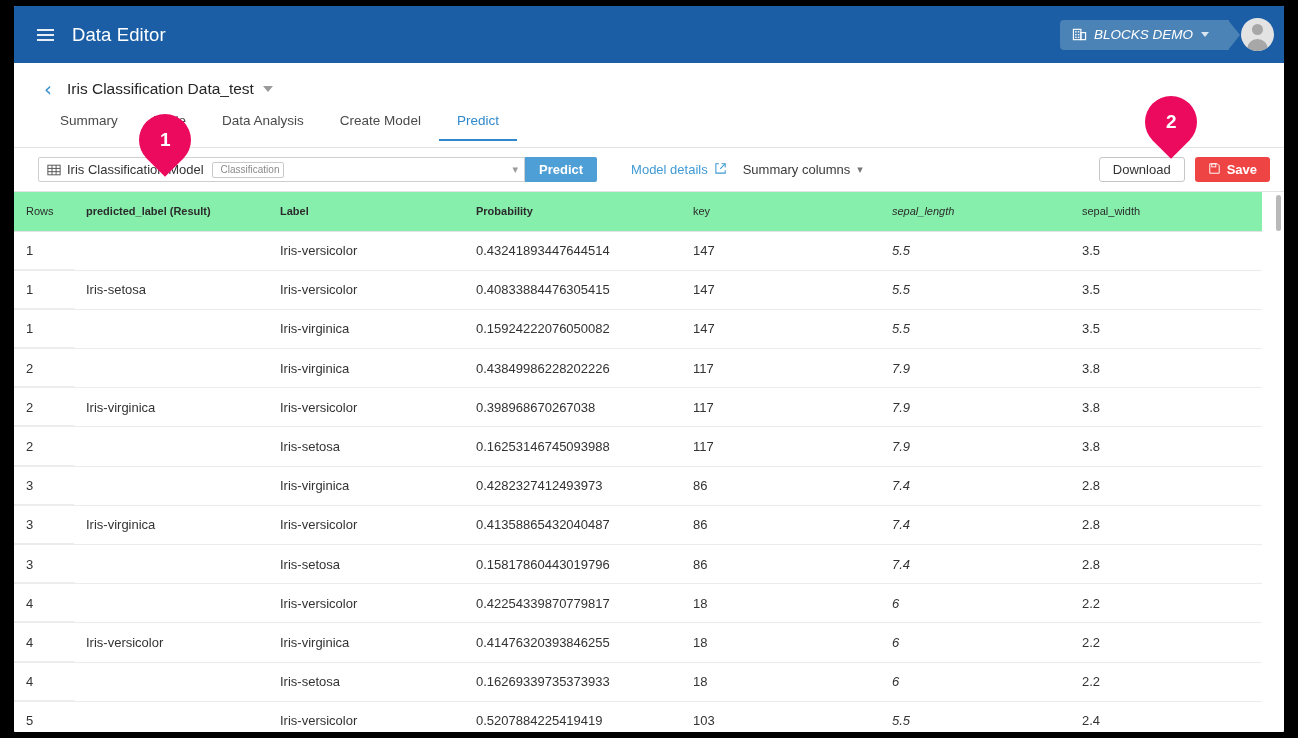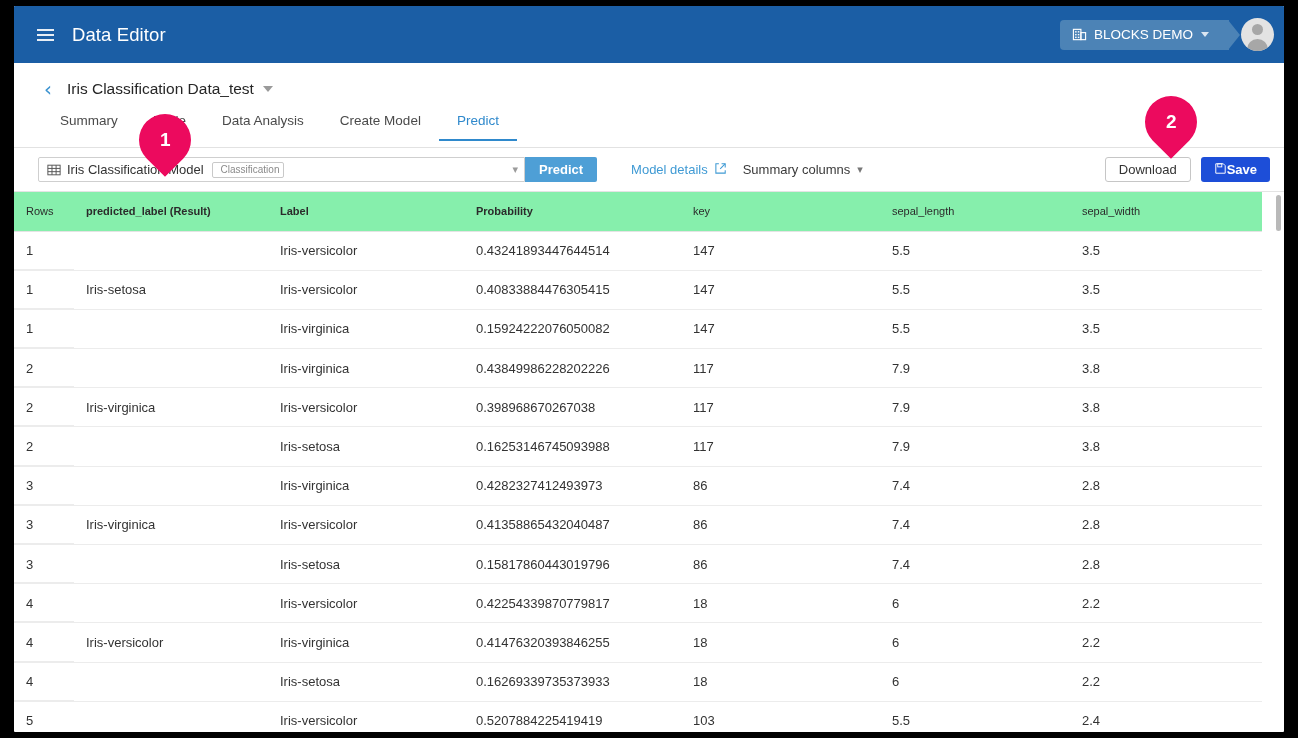--- a/index.html
+++ b/index.html
@@ -45,21 +45,21 @@
     color: #fff;
     font-size: 18.5px;
     letter-spacing: .1px;
     margin-left: 6px;
   }
   .appbar-right {
     margin-left: auto;
     display: flex;
     align-items: center;
   }
-  .chip-group { display: flex; align-items: center; height: 20px; }
+  .chip-group { display: flex; align-items: center; height: 20px; font-style: italic; }
   .chip {
     height: 30px;
     display: flex; align-items: center;
     color: #fff;
     font-size: 13.5px;
     padding: 0 10px 0 12px;
     position: relative;
     cursor: pointer;
     white-space: nowrap;
   }
@@ -252,30 +252,31 @@
     border: 1px solid #c6c6c6;
     border-radius: 3px;
     font-size: 13px;
     color: #333;
     padding: 0 13px;
     cursor: pointer;
     font-family: "Liberation Sans", sans-serif;
   }
   .btn-save {
     height: 25px;
-    background: #1d4ed8;
+    background: #ef4444;
     color: #fff;
     border: none;
     border-radius: 3px;
     font-size: 13px;
     font-weight: bold;
     padding: 0 13px;
     cursor: pointer;
     display: flex;
     align-items: center;
+    gap: 6px;
     font-family: "Liberation Sans", sans-serif;
   }
 
   
   .table-wrap {
     flex: 1 1 auto;
     position: relative;
     overflow: hidden;
     border-top: 1px solid #e4e4e4;
   }
@@ -310,21 +311,21 @@
     width: 60px;
     height: 1px;
     background: #ececec;
   }
   tr.group-end td.rows-cell .sep { width: 100%; }
   .c0 { width: 60px; padding-left: 12px !important; }
   .c1 { width: 200px; padding-left: 12px !important; }
   .c2 { width: 200px; padding-left: 6px !important; }
   .c3 { width: 210px; padding-left: 2px !important; }
   .c4 { width: 200px; padding-left: 9px !important; }
-  .c5 { width: 190px; padding-left: 8px !important; }
+  .c5 { width: 190px; padding-left: 8px !important; font-style: italic; }
   .c6 { width: 188px; padding-left: 8px !important; }
 
   .vscroll {
     position: absolute;
     right: 3px; top: 3px;
     width: 5px; height: 36px;
     background: #b9b9b9;
     border-radius: 3px;
     cursor: pointer;
   }

